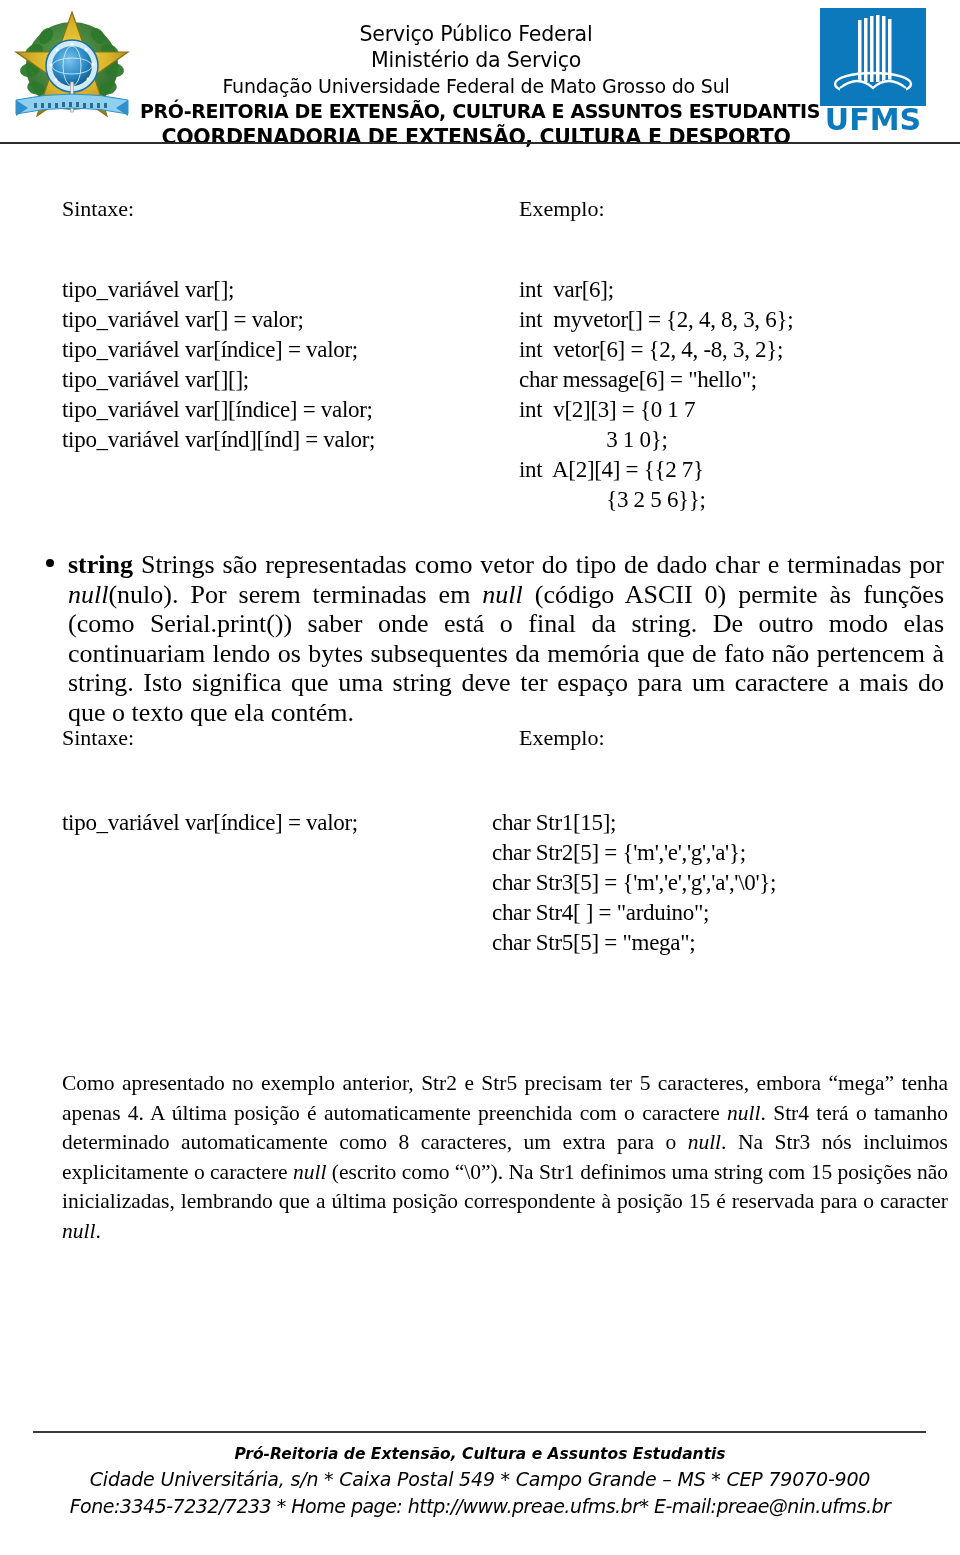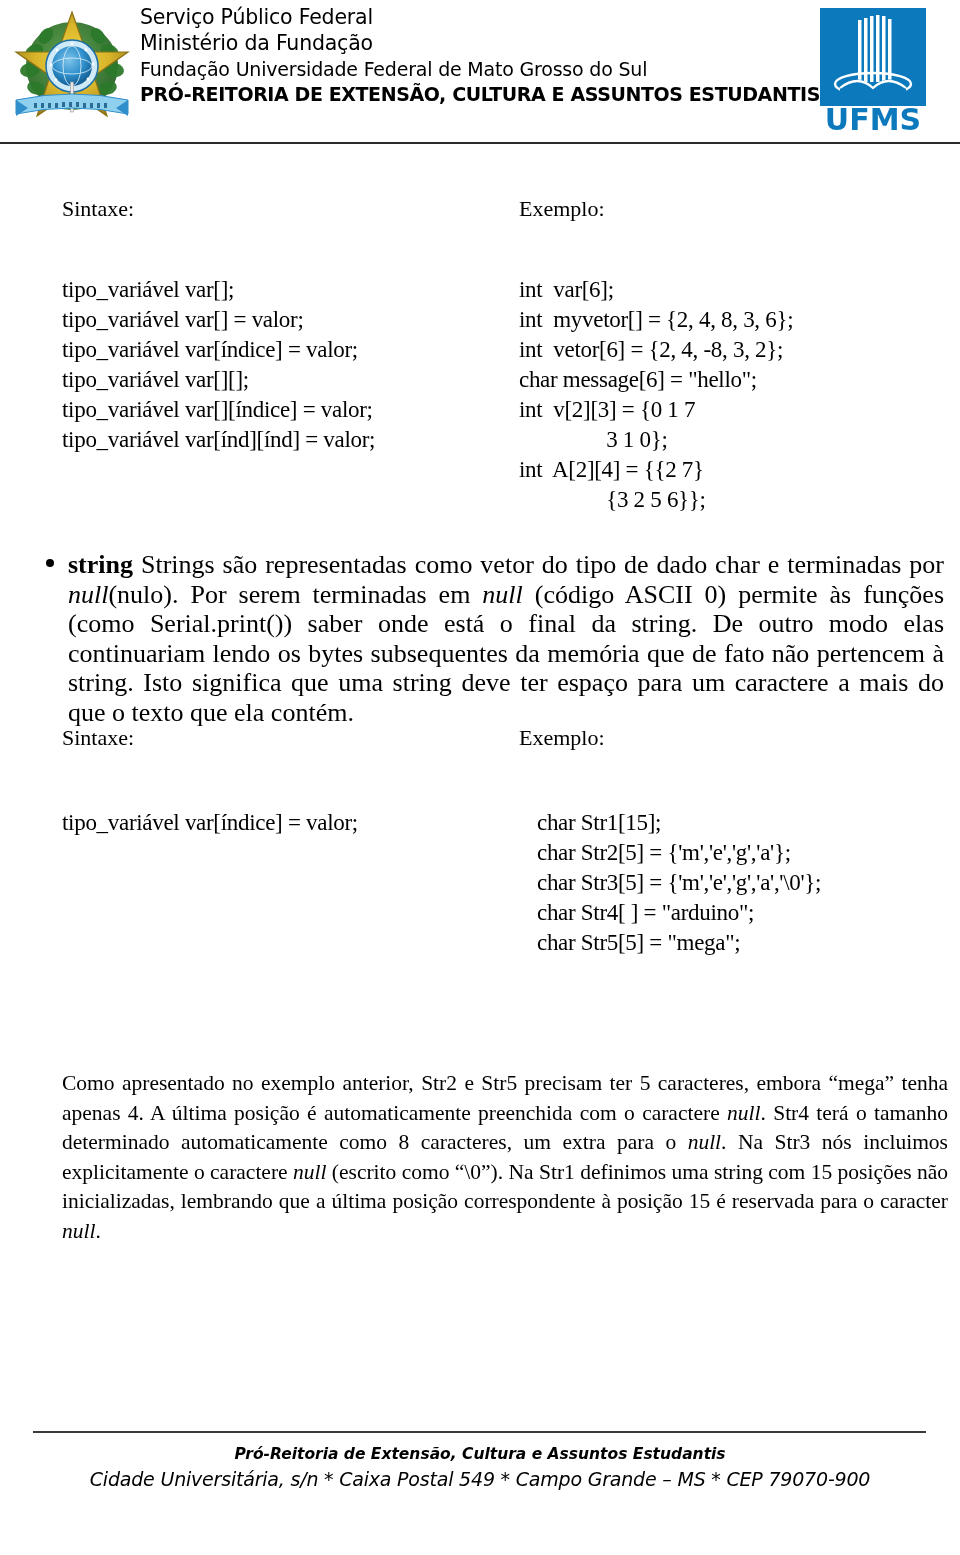--- a/index.html
+++ b/index.html
@@ -34,22 +34,23 @@
   .ufms-logo {
     position: absolute;
     left: 818px;
     top: 8px;
     width: 122px;
     height: 124px;
   }
   .header-text {
     position: absolute;
     left: 140px;
-    top: 1px;
+    top: 18px;
     width: 672px;
+    text-align: center;
     font-family: "DejaVu Sans", "Liberation Sans", sans-serif;
   }
   .hdr-line {
     display: block;
     color: #000;
     white-space: nowrap;
     letter-spacing: -0.2px;
   }
   .hdr-1 { font-size: 20.5px; line-height: 26px; margin-top: 3px; }
   .hdr-2 { font-size: 20.5px; line-height: 26px; }
@@ -148,21 +149,21 @@
     top: 577px;
     font-size: 22px;
   }
   .code-left-2 {
     position: absolute;
     left: 62px;
     top: 637px;
   }
   .code-right-2 {
     position: absolute;
-    left: 537px;
+    left: 492px;
     top: 637px;
   }
 
   .final-para {
     position: absolute;
     left: 62px;
     top: 878px;
     width: 886px;
     font-size: 21.5px;
     line-height: 29.5px;
@@ -272,23 +273,24 @@
           <rect x="71" y="99" width="3" height="5"></rect>
         <rect x="78" y="99" width="3" height="5"></rect>
           <rect x="85" y="99" width="3" height="5"></rect>
         <rect x="92" y="99" width="3" height="5"></rect>
       </g>
     </svg>
   </div>
 
   <div class="header-text">
     <span class="hdr-line hdr-1">Serviço Público Federal</span>
-    <span class="hdr-line hdr-2">Ministério da Fundação</span>
+    <span class="hdr-line hdr-2">Ministério da Serviço</span>
     <span class="hdr-line hdr-3">Fundação Universidade Federal de Mato Grosso do Sul</span>
     <span class="hdr-line hdr-4">PRÓ-REITORIA DE EXTENSÃO, CULTURA E ASSUNTOS ESTUDANTIS</span>
+    <span class="hdr-line hdr-5">COORDENADORIA DE EXTENSÃO, CULTURA E DESPORTO</span>
   </div>
 
   <div class="ufms-logo">
     <svg viewBox="0 0 122 124" width="122" height="124" aria-hidden="true">
       <rect x="2" y="0" width="106" height="98" fill="#0d79bd"></rect>
 
       <g fill="#ffffff">
         <rect x="40" y="12" width="3.5" height="62"></rect>
         <rect x="46" y="10" width="3.5" height="64"></rect>
         <rect x="52" y="8" width="3.5" height="66"></rect>
@@ -345,13 +347,14 @@
 
     <div class="final-para"><span>Como apresentado no exemplo anterior, Str2 e Str5 precisam ter 5 caracteres, embora “mega” tenha apenas 4. A última posição é automaticamente preenchida com o caractere </span><i>null</i><span>. Str4 terá o tamanho determinado automaticamente como 8 caracteres, um extra para o </span><i>null</i><span>. Na Str3 nós incluimos explicitamente o caractere </span><i>null</i><span> (escrito como “\0”). Na Str1 definimos uma string com 15 posições não inicializadas, lembrando que a última posição correspondente à posição 15 é reservada para o caracter </span><i>null</i><span>.</span></div>
 
   </div>
 </div>
 
 <div class="footer-rule"></div>
 <div class="footer">
   <span class="ftr-line ftr-1">Pró-Reitoria de Extensão, Cultura e Assuntos Estudantis</span>
   <span class="ftr-line ftr-2">Cidade Universitária, s/n * Caixa Postal 549 * Campo Grande – MS * CEP 79070-900</span>
+  <span class="ftr-line ftr-3">Fone:3345-7232/7233 * Home page: http://www.preae.ufms.br* E-mail:preae@nin.ufms.br</span>
 </div>
 
 </body></html>

